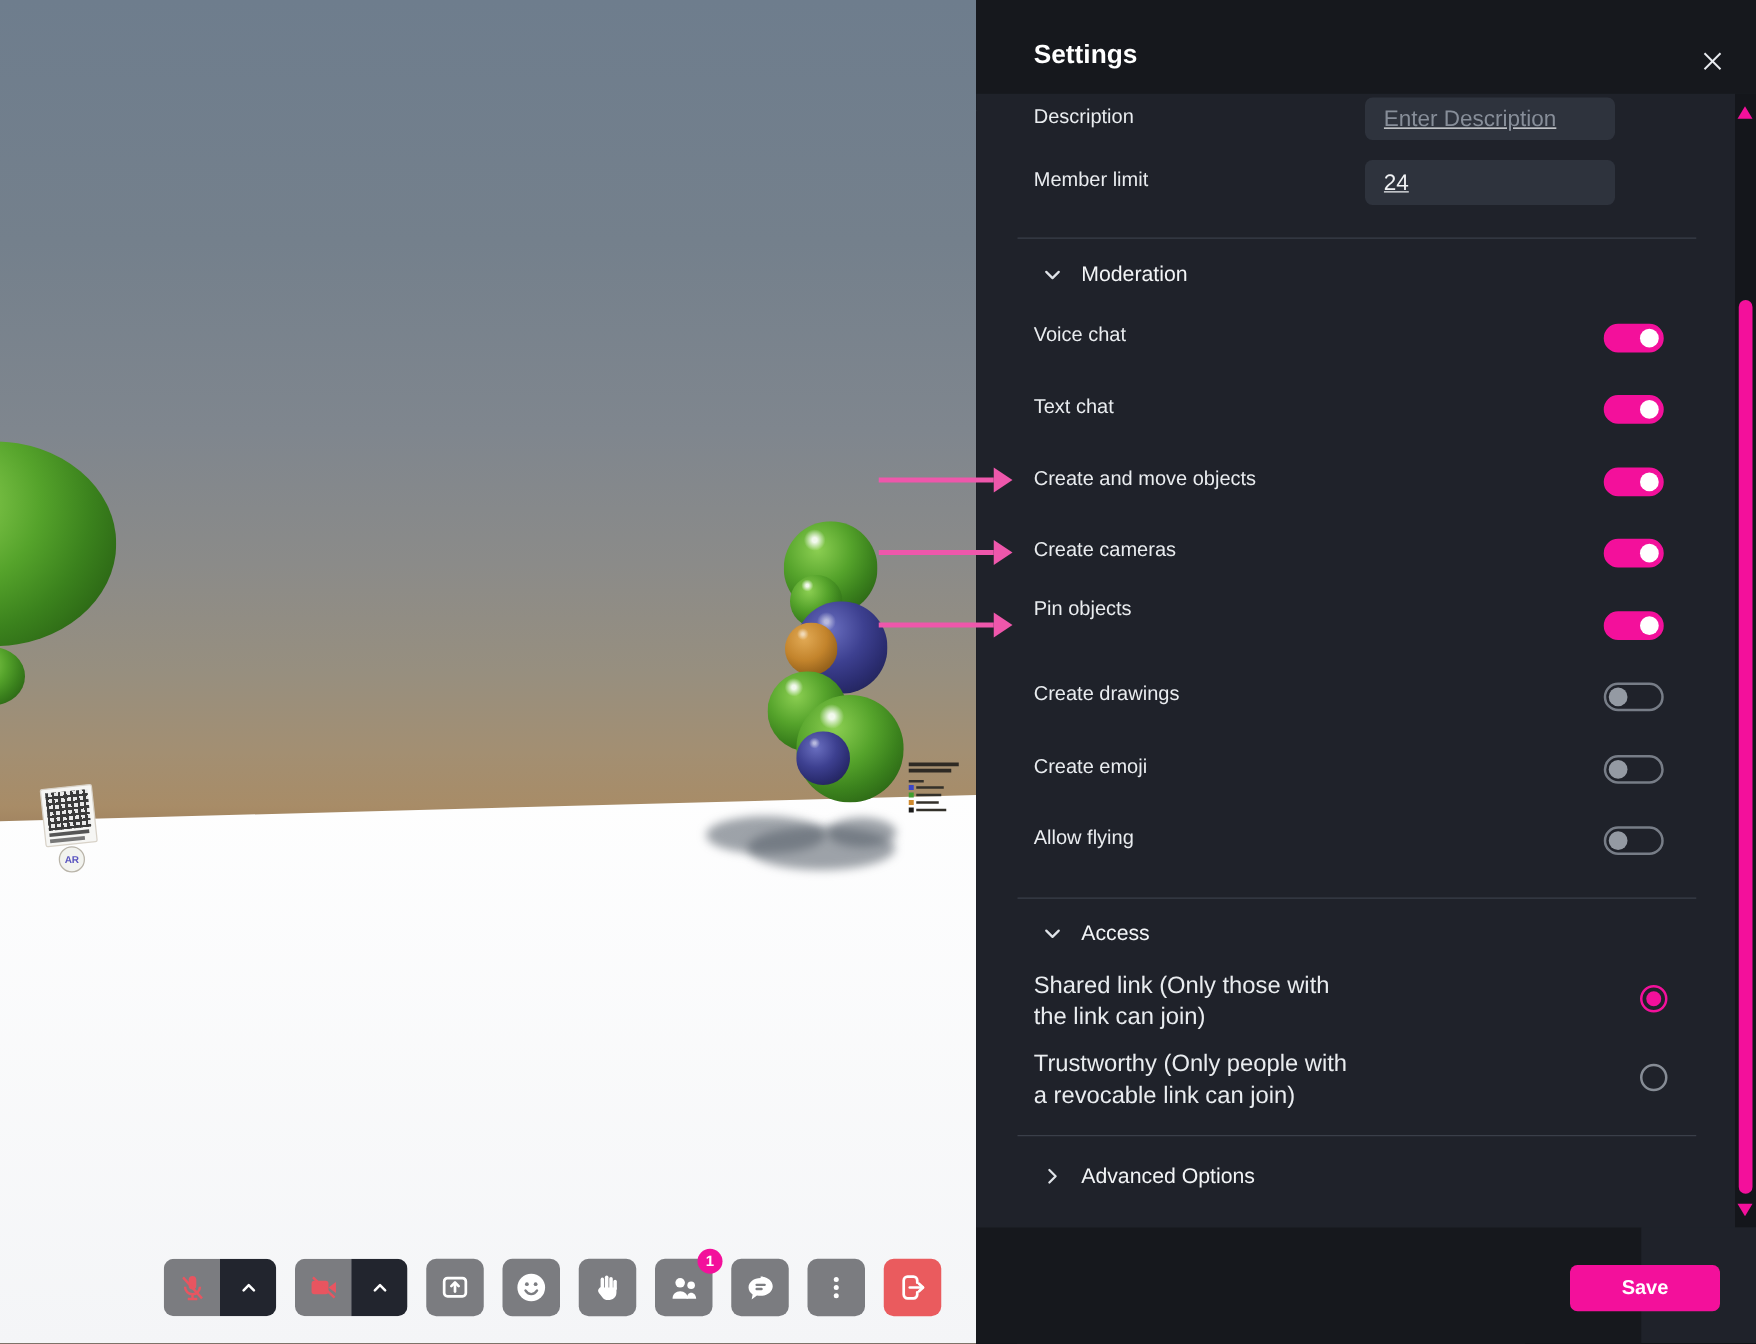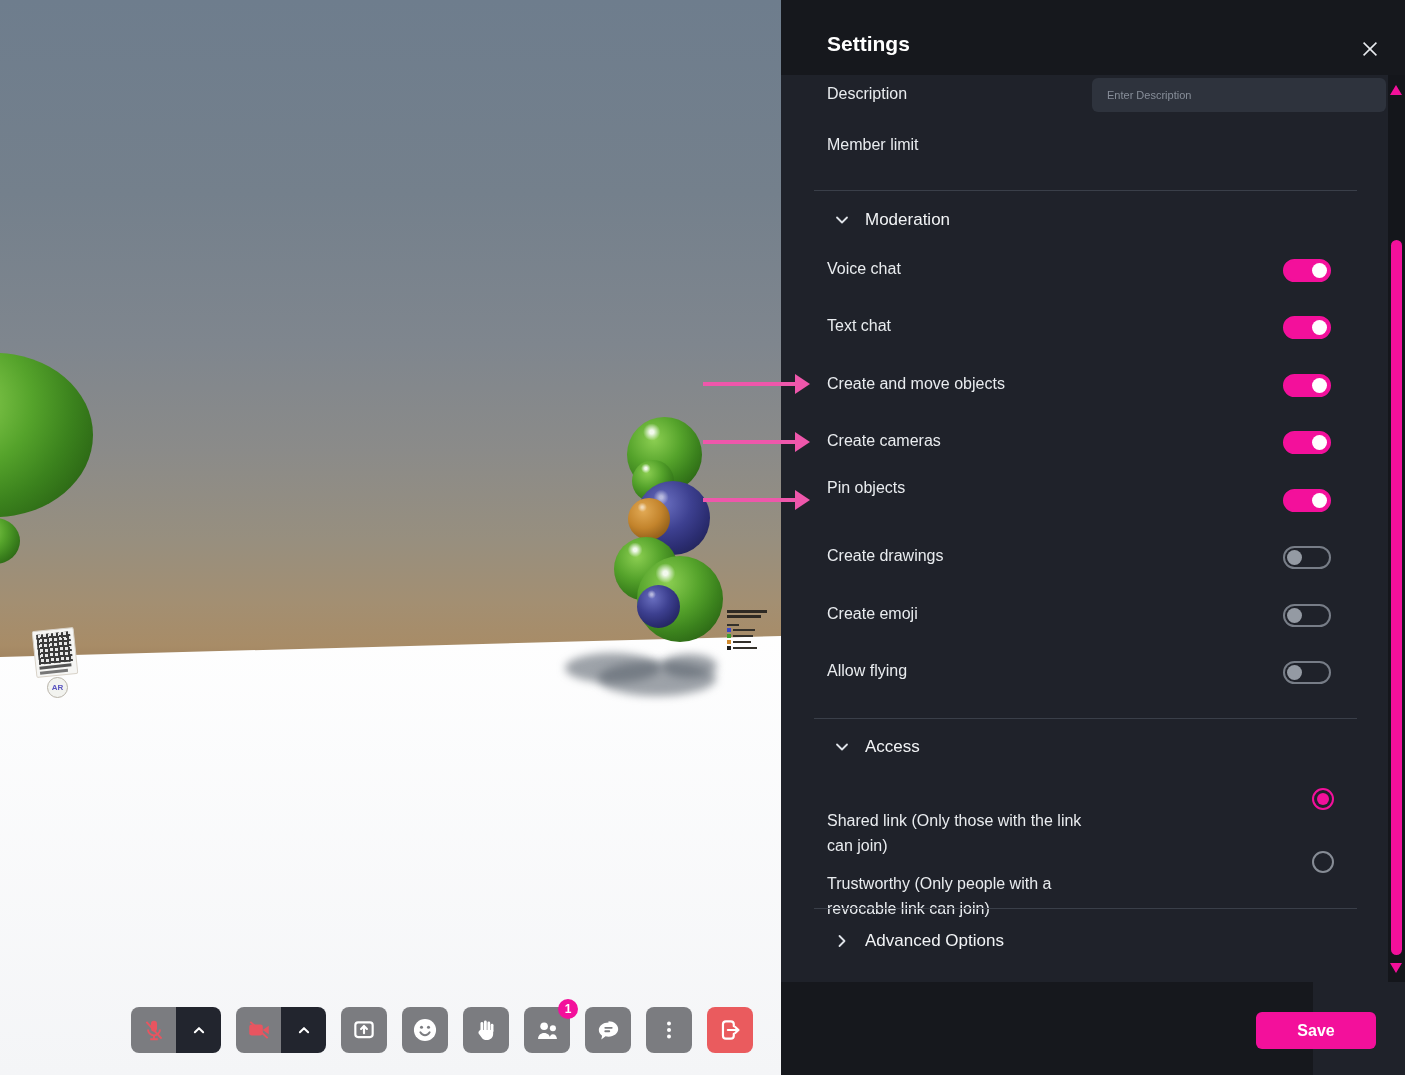--- a/index.html
+++ b/index.html
@@ -72,28 +72,28 @@
 
   
   .panel { position:absolute; left:781px; top:0; width:624px; height:1075px; background:#1f222a; z-index:20; }
   .panel-header { position:absolute; left:0; top:0; width:624px; height:89px; background:#16181d;
     border-bottom:1px solid #3a3f47; display:flex; align-items:center; }
   .panel-title { color:#ffffff; font-size:21px; font-weight:bold; margin-left:46px; }
   .close-btn { position:absolute; right:24px; top:38px; width:22px; height:22px; cursor:pointer; }
 
   .panel-body { position:absolute; left:0; top:75px; width:624px; height:907px; background:#1f222a; overflow:hidden; }
   .field-label { position:absolute; left:46px; color:#e9ecef; font-size:16px; }
-  .text-input { position:absolute; left:311px; width:294px; height:34px; background:#2e333d; border:none;
-    border-radius:6px; color:#f0f2f4; font-size:11px; padding:0 15px; font-family:"Liberation Sans",sans-serif; outline:none; }
+  .text-input { position:absolute; left:311px; width:200px; height:34px; background:#2e333d; border:none;
+    border-radius:6px; color:#f0f2f4; font-size:18px; padding:0 15px; font-family:"Liberation Sans",sans-serif; outline:none;text-decoration:underline; }
   .text-input::placeholder { color:#878e99; }
   .divider { position:absolute; left:33px; width:543px; height:1px; background:#3a3f49; }
   .section-head { position:absolute; left:50px; display:flex; align-items:center; gap:12px; cursor:pointer; }
   .section-title { color:#f2f4f6; font-size:17px; }
   .row-label { position:absolute; left:46px; color:#e9ecef; font-size:16px; }
-  .radio-label { position:absolute; left:46px; width:260px; color:#e9ecef; font-size:16px; line-height:25px;margin-top:32px; }
+  .radio-label { position:absolute; left:46px; width:260px; color:#e9ecef; font-size:19px; line-height:25px; }
 
   .toggle { position:absolute; left:502px; width:48px; height:23px; border-radius:12px;
     border:2px solid #777d87; background:transparent; cursor:pointer; }
   .toggle .knob { position:absolute; top:2px; left:2px; width:15px; height:15px; border-radius:50%; background:#949aa3; }
   .toggle.on { background:#f3109b; border-color:#f3109b; }
   .toggle.on .knob { left:auto; right:2px; background:#ffffff; }
 
   .radio { position:absolute; left:531px; width:22px; height:22px; border-radius:50%;
     border:2px solid #868c95; cursor:pointer; }
   .radio.selected { border-color:#f3109b; }
@@ -278,20 +278,21 @@
         <line x1="19" y1="5" x2="5" y2="19" stroke="#e8ebef" stroke-width="1.7"></line>
       </svg>
     </div>
 
     <div class="panel-body">
 
       <div class="field-label" style="top:10px;">Description</div>
       <input class="text-input" style="top: 3px;" type="text" placeholder="Enter Description">
 
       <div class="field-label" style="top:61px;">Member limit</div>
+      <input class="text-input" style="top: 53px; height: 36px;" type="text" value="24">
 
       <div class="divider" style="top:115px;"></div>
 
       <div class="section-head" style="top:134px;">
         <svg width="22" height="22" viewBox="0 0 22 22">
           <polyline points="6,8.5 11,13.5 16,8.5" fill="none" stroke="#dfe3e8" stroke-width="1.8" stroke-linecap="round" stroke-linejoin="round"></polyline>
         </svg>
         <span class="section-title">Moderation</span>
       </div>
 

